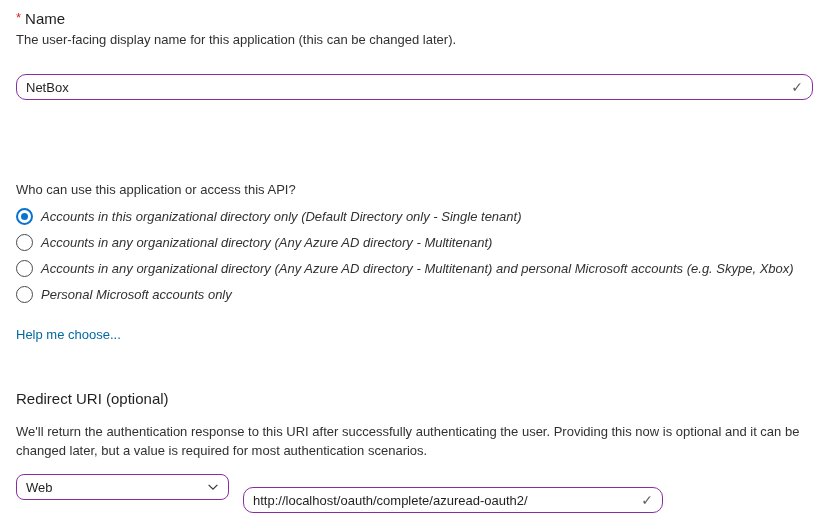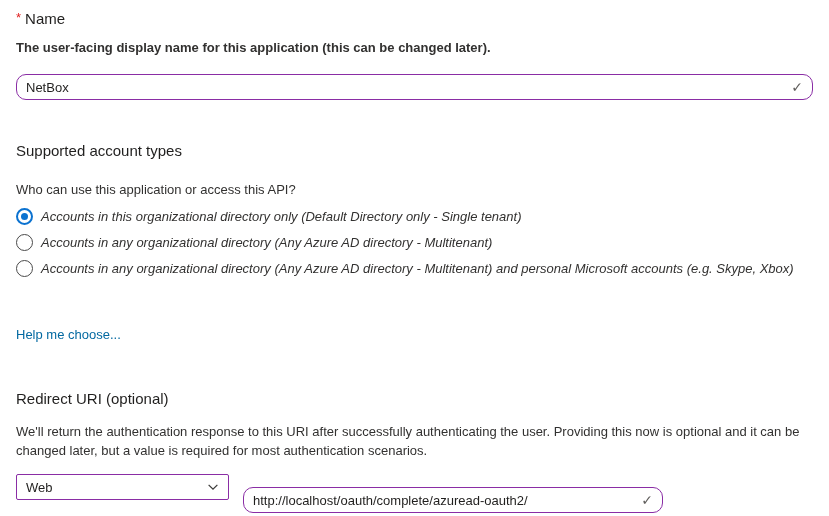--- a/index.html
+++ b/index.html
@@ -70,63 +70,66 @@
   .link {
     position: absolute; left: 16px;
     font-size: 13px; color: #0369a1;
     text-decoration: none; cursor: pointer;
   }
 
   .dropdown {
     position: absolute;
     box-sizing: border-box;
     border: 1px solid #8a2da5;
-    border-radius: 2px;
+    border-radius: 8px;
     background: #fff;
     display: flex; align-items: center; justify-content: space-between;
     height: 26px; cursor: pointer;
   }
   .dropdown .dd-label { font-size: 13px; color: #201f1e; padding-left: 9px; }
   .dropdown .dd-chevron { padding-right: 8px; display: flex; align-items: center; }
 </style>
 </head>
 <body>
 
 <div class="page">
 
   <div class="section-title" style="top:10px;">
     <span class="required-marker">*</span><span>Name</span>
   </div>
 
-  <div class="body-text" style="top:38px;font-weight:bold;">The user-facing display name for this application (this can be changed later).</div>
+  <div class="body-text" style="top:30px;">The user-facing display name for this application (this can be changed later).</div>
 
   <div class="text-input" style="left:16px; top:74px; width:797px;">
     <input type="text" value="NetBox" style="">
     <span class="valid-check">✓</span>
   </div>
 
-  <div class="section-title" style="top:142px;">Supported account types</div>
 
   <div class="body-text" style="top:180px;">Who can use this application or access this API?</div>
 
   <div class="radio-row selected" style="top:207px;">
     <span class="radio-circle"></span>
     <span class="radio-label">Accounts in this organizational directory only (Default Directory only - Single tenant)</span>
   </div>
 
   <div class="radio-row" style="top:233px;">
     <span class="radio-circle"></span>
     <span class="radio-label">Accounts in any organizational directory (Any Azure AD directory - Multitenant)</span>
   </div>
 
   <div class="radio-row" style="top:259px;">
     <span class="radio-circle"></span>
     <span class="radio-label">Accounts in any organizational directory (Any Azure AD directory - Multitenant) and personal Microsoft accounts (e.g. Skype, Xbox)</span>
   </div>
 
+  <div class="radio-row" style="top:285px;">
+    <span class="radio-circle"></span>
+    <span class="radio-label">Personal Microsoft accounts only</span>
+  </div>
 
   <a class="link" style="top:327px;">Help me choose...</a>
 
   <div class="section-title" style="top:390px;">Redirect URI (optional)</div>
 
   <div class="body-text" style="top:422px; width:800px;">We'll return the authentication response to this URI after successfully authenticating the user. Providing this now is optional and it can be changed later, but a value is required for most authentication scenarios.</div>
 
   <div class="dropdown" style="left:16px; top:474px; width:213px;">
     <span class="dd-label">Web</span>
     <span class="dd-chevron">

